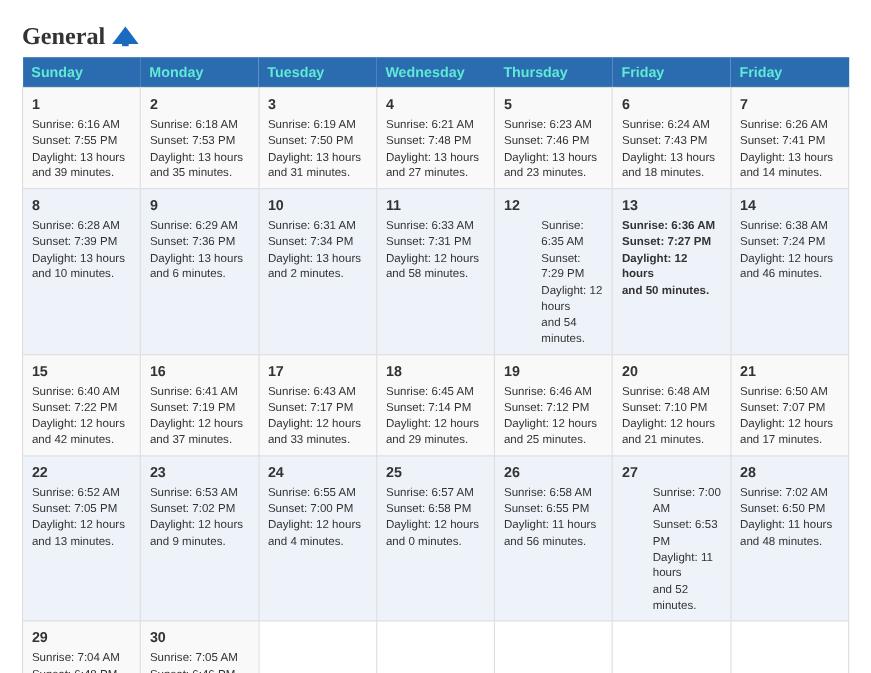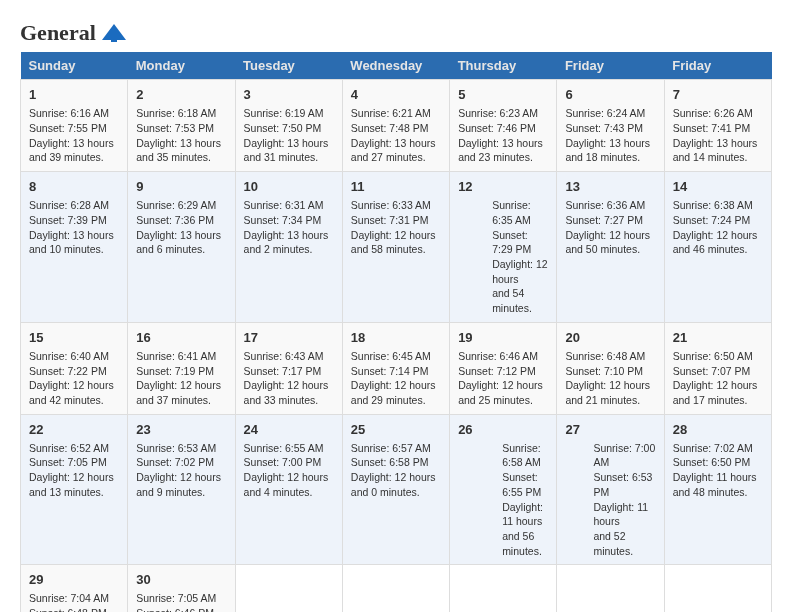--- a/index.html
+++ b/index.html
@@ -38,21 +38,21 @@
       font-size: 16px;
       color: #555;
     }
     table {
       width: 100%;
       border-collapse: collapse;
       font-size: 11px;
     }
     thead tr th {
       background-color: #2b6cb0;
-      color: #e5e5e5;
+      color: #5eead4;
       text-align: left;
       padding: 6px 8px;
       font-size: 13px;
       font-weight: bold;
     }
     tbody tr td {
       vertical-align: top;
       padding: 6px 8px;
       border: 1px solid #ddd;
       width: 14.28%;
@@ -195,21 +195,21 @@
         </td>
         <td>
           <span class="day-num">12</span>
           <div class="day-info" style="white-space: pre-line; margin-left: 34px;">Sunrise: 6:35 AM
 Sunset: 7:29 PM
 Daylight: 12 hours
 and 54 minutes.</div>
         </td>
         <td>
           <span class="day-num">13</span>
-          <div class="day-info" style="white-space: pre-line;">Sunrise: 6:36 AM
+          <div class="day-info" style="white-space: pre-line; font-weight: bold;">Sunrise: 6:36 AM
 Sunset: 7:27 PM
 Daylight: 12 hours
 and 50 minutes.</div>
         </td>
         <td>
           <span class="day-num">14</span>
           <div class="day-info" style="white-space: pre-line;">Sunrise: 6:38 AM
 Sunset: 7:24 PM
 Daylight: 12 hours
 and 46 minutes.</div>
@@ -290,21 +290,21 @@
         </td>
         <td>
           <span class="day-num">25</span>
           <div class="day-info" style="white-space: pre-line;">Sunrise: 6:57 AM
 Sunset: 6:58 PM
 Daylight: 12 hours
 and 0 minutes.</div>
         </td>
         <td>
           <span class="day-num">26</span>
-          <div class="day-info" style="white-space: pre-line; margin-left: 44px;">Sunrise: 6:58 AM
+          <div class="day-info" style="white-space: pre-line;">Sunrise: 6:58 AM
 Sunset: 6:55 PM
 Daylight: 11 hours
 and 56 minutes.</div>
         </td>
         <td>
           <span class="day-num">27</span>
           <div class="day-info" style="white-space: pre-line; margin-left: 28px;">Sunrise: 7:00 AM
 Sunset: 6:53 PM
 Daylight: 11 hours
 and 52 minutes.</div>

